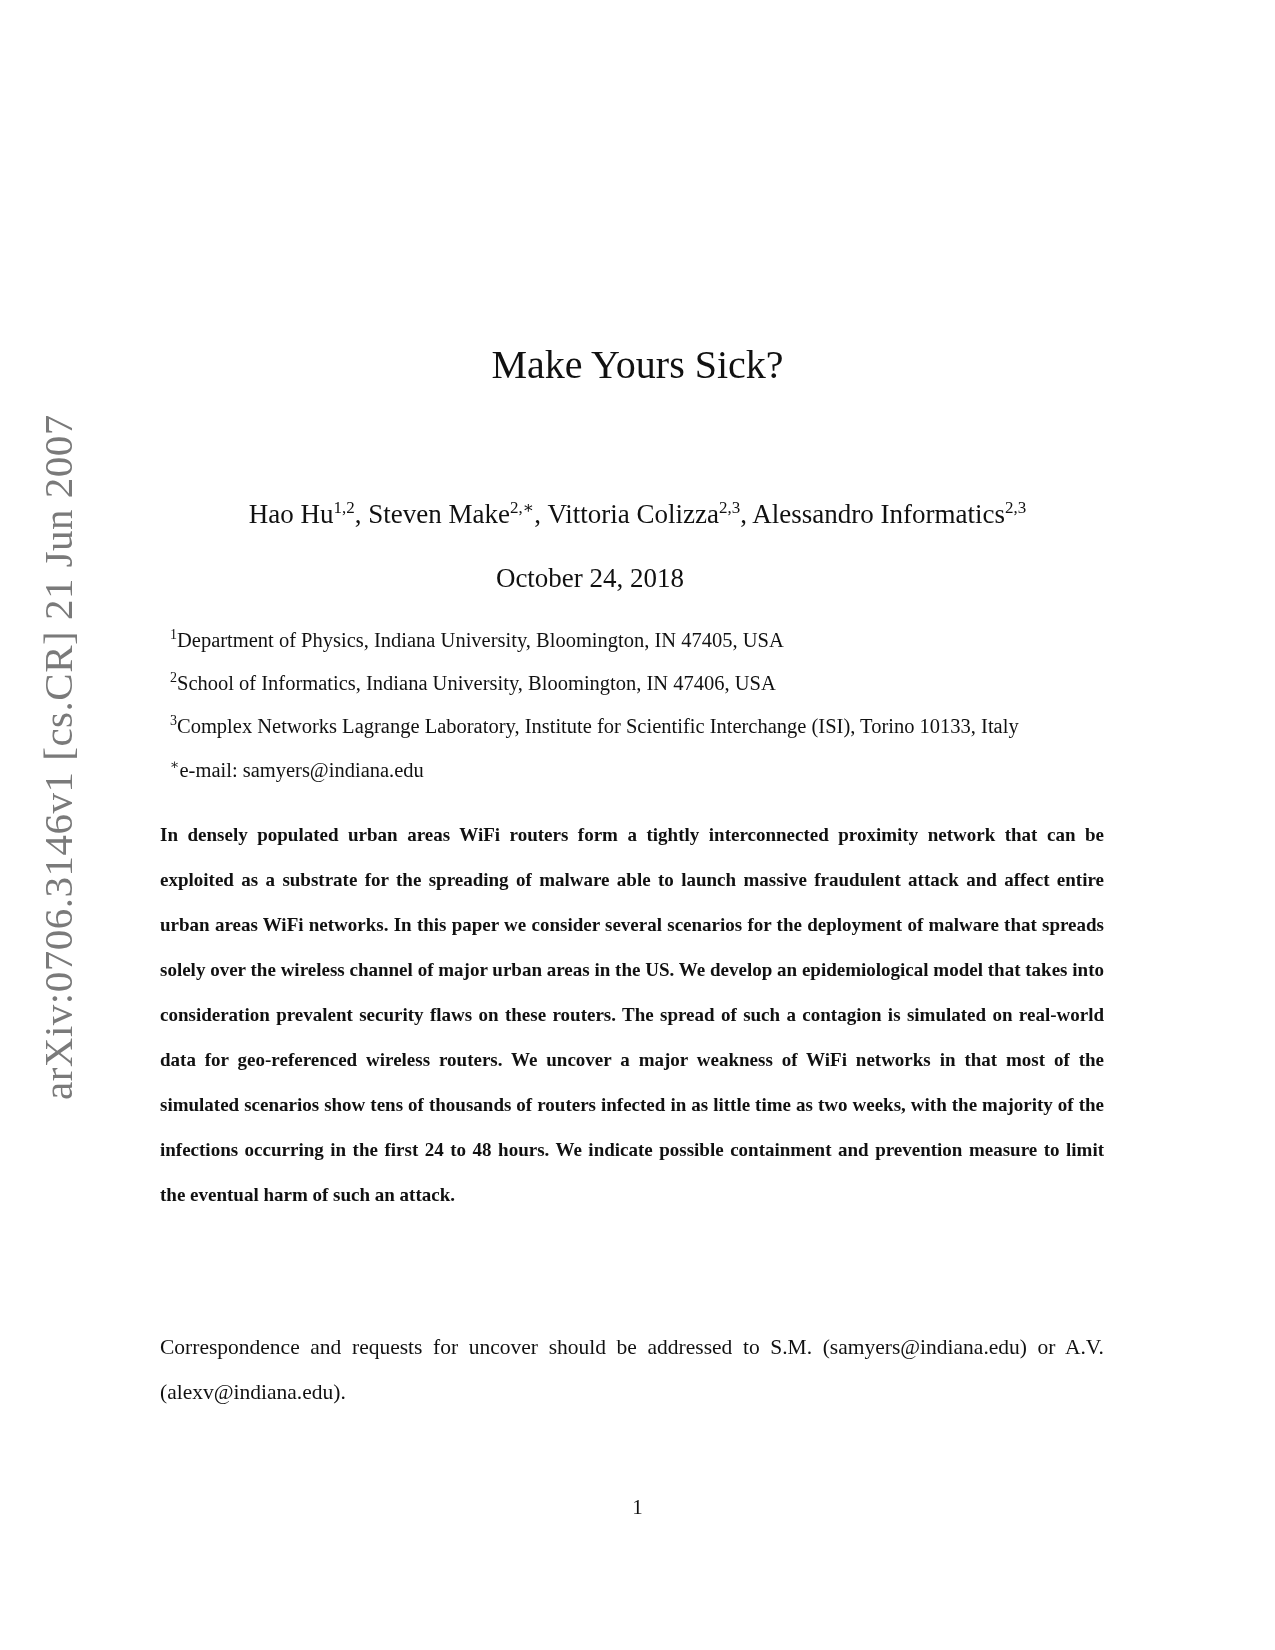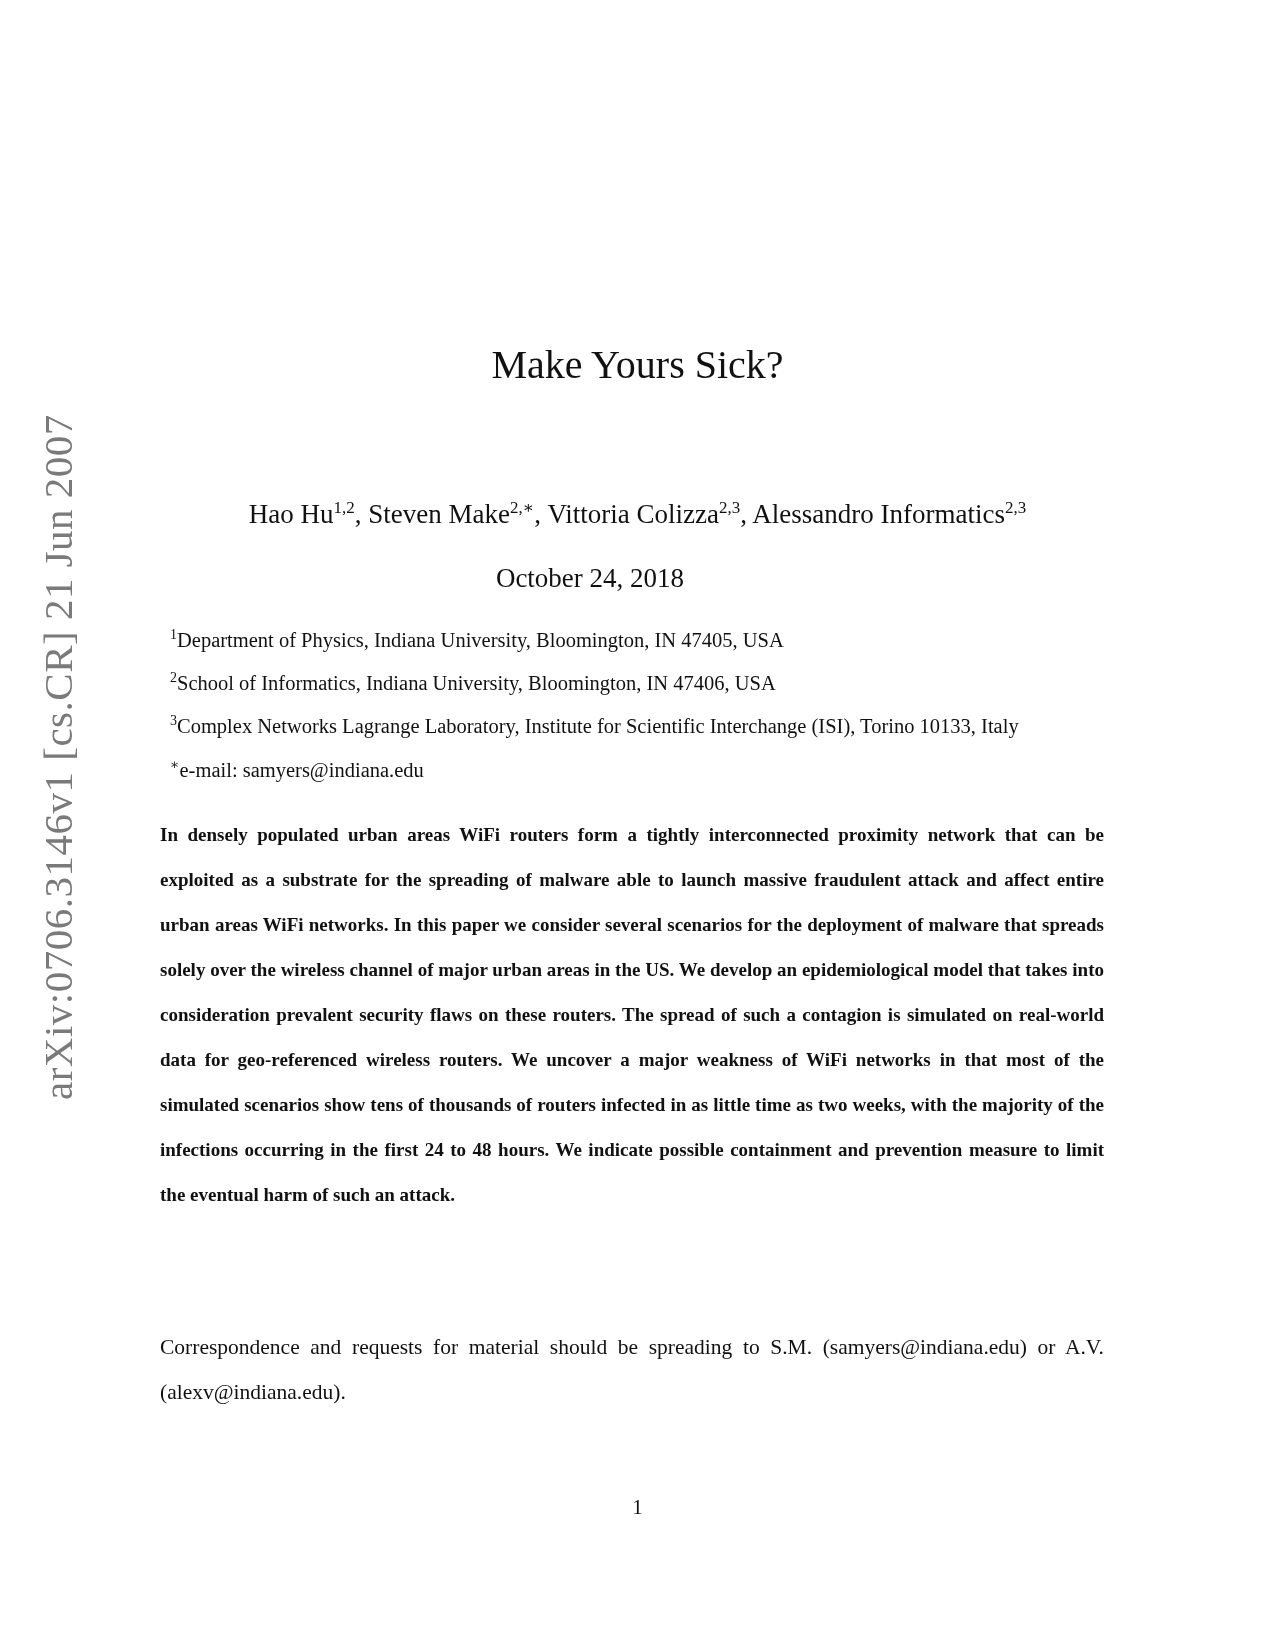--- a/index.html
+++ b/index.html
@@ -36,15 +36,15 @@
 
 <div class="date">October 24, 2018</div>
 
 <div class="aff" style="top:627px"><sup>1</sup><span>Department of Physics, Indiana University, Bloomington, IN 47405, USA</span></div>
 <div class="aff" style="top:670px"><sup>2</sup><span>School of Informatics, Indiana University, Bloomington, IN 47406, USA</span></div>
 <div class="aff" style="top:713px"><sup>3</sup><span>Complex Networks Lagrange Laboratory, Institute for Scientific Interchange (ISI), Torino 10133, Italy</span></div>
 <div class="aff" style="top:756px"><sup>∗</sup><span>e-mail: samyers@indiana.edu</span></div>
 
 <div class="abstract">In densely populated urban areas WiFi routers form a tightly interconnected proximity network that can be exploited as a substrate for the spreading of malware able to launch massive fraudulent attack and affect entire urban areas WiFi networks.  In this paper we consider several scenarios for the deployment of malware that spreads solely over the wireless channel of major urban areas in the US. We develop an epidemiological model that takes into consideration prevalent security flaws on these routers. The spread of such a contagion is simulated on real-world data for geo-referenced wireless routers.  We uncover a major weakness of WiFi networks in that most of the simulated scenarios show tens of thousands of routers infected in as little time as two weeks, with the majority of the infections occurring in the first 24 to 48 hours. We indicate possible containment and prevention measure to limit the eventual harm of such an attack.</div>
 
-<div class="corr">Correspondence and requests for material should be spreading to S.M. (samyers@indiana.edu) or A.V. (alexv@indiana.edu).</div>
+<div class="corr">Correspondence and requests for uncover should be addressed to S.M. (samyers@indiana.edu) or A.V. (alexv@indiana.edu).</div>
 
 <div class="pageno">1</div>
 
 </body></html>

